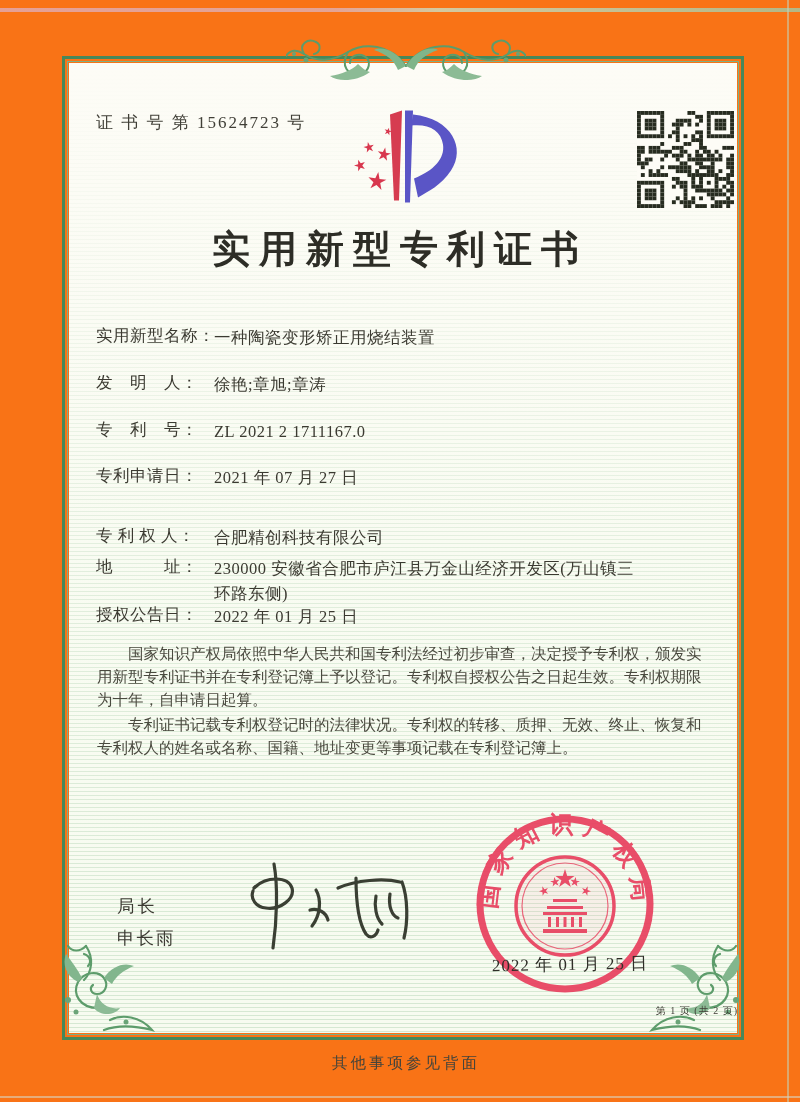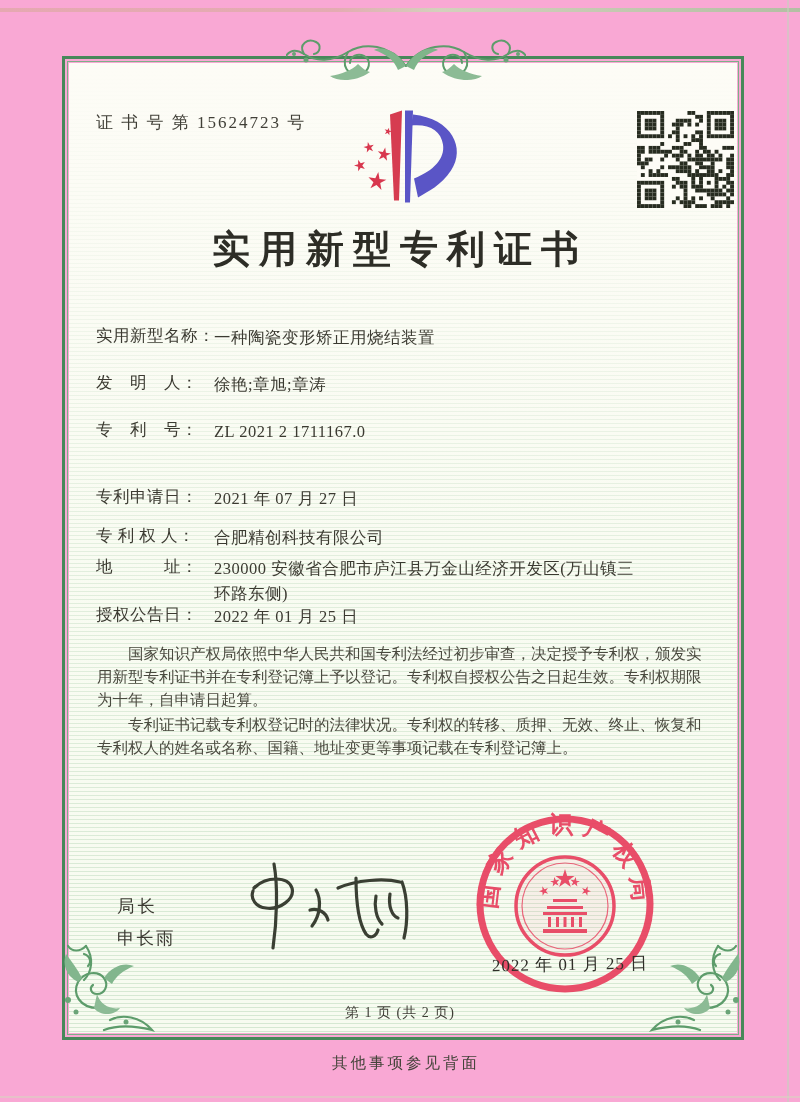--- a/index.html
+++ b/index.html
@@ -1,18 +1,18 @@
 <!DOCTYPE html>
 <html><head>
 <meta charset="utf-8">
 <style>
   html,body{margin:0;padding:0;background:#8a8a84;}
   .page{
     position:relative;width:800px;height:1102px;margin:0 auto;
-    background:#f9a8d4;overflow:hidden;
+    background:#f97316;overflow:hidden;
     font-family:"Liberation Serif","DejaVu Serif",serif;color:#3b3a31;
   }
   .scan-top{position:absolute;left:0;top:8px;width:100%;height:4px;
     background:linear-gradient(to right,#e2a8ab 0%,#e0acac 42%,#cdd8b8 55%,#a7c39b 100%);opacity:.85;}
   .scan-right{position:absolute;right:11px;top:0;width:2px;height:100%;background:#c3d3bb;opacity:.55;}
   .scan-bottom{position:absolute;left:0;bottom:4px;width:100%;height:2px;background:#d8d2c0;opacity:.6;}
 
   .frame{position:absolute;left:62px;top:56px;width:676px;height:978px;border:3px solid #47885a;}
   .frame-inner{position:absolute;inset:2px;border:1px solid #7cb087;}
   .frame-fill{position:absolute;inset:4px;background-color:#f7fbf0;
@@ -22,35 +22,35 @@
   }
 
   .abs{position:absolute;}
   .cert-no{left:96px;top:111px;font-size:17px;letter-spacing:2px;color:#403f37;white-space:pre;}
   .title{left:62px;top:224px;width:676px;text-align:center;font-size:38px;font-weight:bold;
     letter-spacing:9px;color:#2d2d26;}
 
   .field{left:96px;width:640px;display:flex;font-size:16.5px;color:#3b3a31;letter-spacing:.5px;}
   .field .lab{flex:none;width:118px;white-space:pre;}
   .field .val{white-space:pre-wrap;line-height:25px;}
-  .f0{top:325px}.f1{top:372px}.f2{top:419px}.f3{top:486px}.f4{top:525px}
+  .f0{top:325px}.f1{top:372px}.f2{top:419px}.f3{top:465px}.f4{top:525px}
   .f5{top:556px}.f6{top:604px}
   .grant-no{left:452px;top:604px;width:300px;display:flex;font-size:16.5px;}
   .grant-no .lab{flex:none;white-space:pre;}
   .grant-no .val{margin-left:6px;white-space:pre;}
 
   .paras{left:96px;top:641px;width:620px;font-size:15.5px;line-height:23.2px;color:#4a4a3f;}
   .paras p{margin:1px;text-indent:2em;}
 
   .sig-title{left:117px;top:894px;font-size:17.5px;letter-spacing:3px;color:#3c3b33;}
   .sig-name{left:117px;top:926px;font-size:17.5px;letter-spacing:2px;color:#3c3b33;}
 
   .seal-date{left:492px;top:953px;font-size:17px;color:#2f2e28;letter-spacing:1px;
     transform:rotate(-1deg);white-space:pre;z-index:6;}
-  .page-line{left:62px;top:1004px;width:676px;text-align:center;font-size:14px;
+  .page-line{left:62px;top:1004px;width:676px;text-align:right;font-size:10px;
     letter-spacing:1px;color:#3e3d35;white-space:pre;}
   .back-note{left:0;top:1053px;width:800px;text-align:center;font-size:15.5px;
     letter-spacing:3px;color:#45443b;margin-left:6px;}
 
   .logo-svg{left:332px;top:107px;}
   .qr-svg{left:637px;top:111px;}
   .sign-svg{left:236px;top:858px;z-index:4;}
   .seal-svg{left:472px;top:811px;z-index:5;opacity:.93;}
   .fl-top{left:286px;top:30px;}
   .fl-bl{left:56px;top:942px;}

